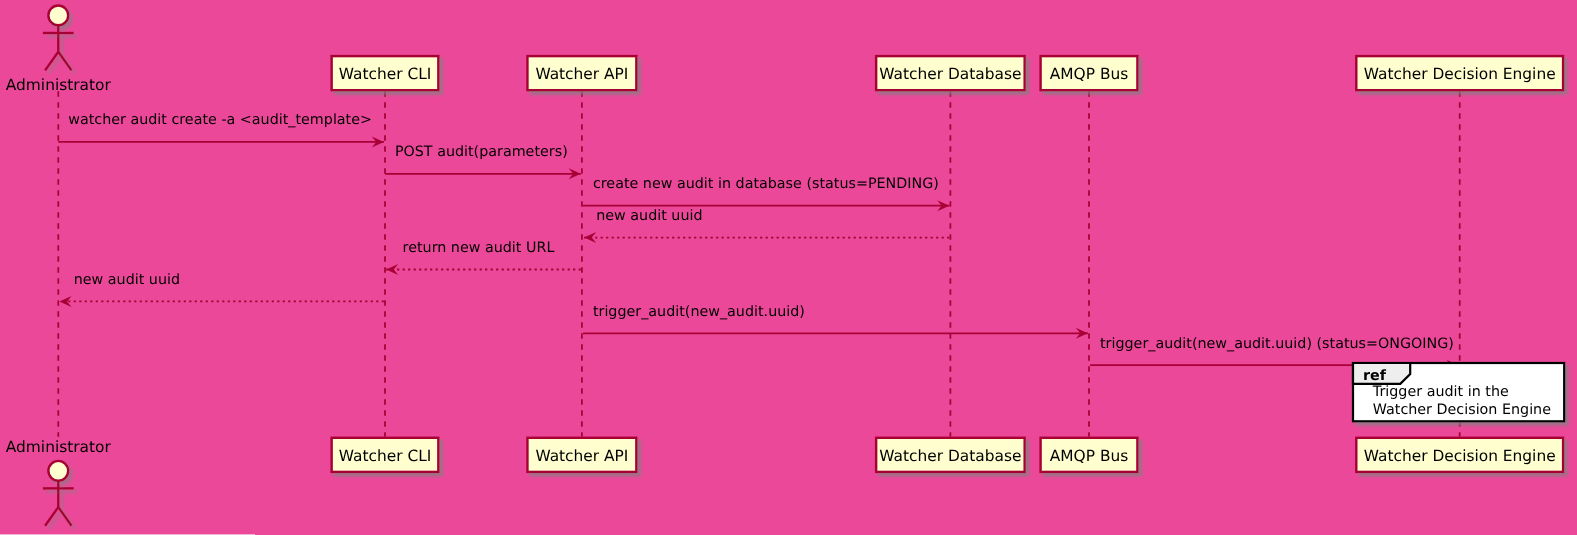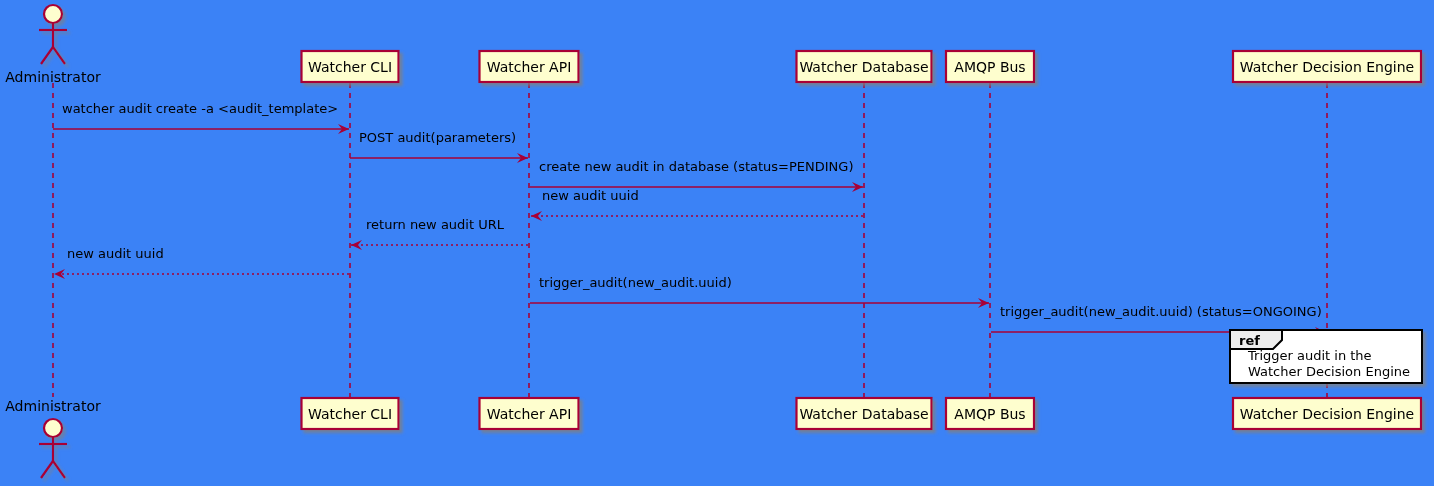--- a/index.html
+++ b/index.html
@@ -11,21 +11,21 @@
   body {
     font-family: "DejaVu Sans", sans-serif;
     width: 1434px;
     height: 486px;
     overflow: hidden;
   }
   #diagram-root {
     position: relative;
     width: 1434px;
     height: 486px;
-    background: #3b82f6;
+    background: #ec4899;
   }
   svg#seq-svg {
     position: absolute;
     left: 0;
     top: 0;
     width: 1434px;
     height: 486px;
     display: block;
   }
   .msg-label {

